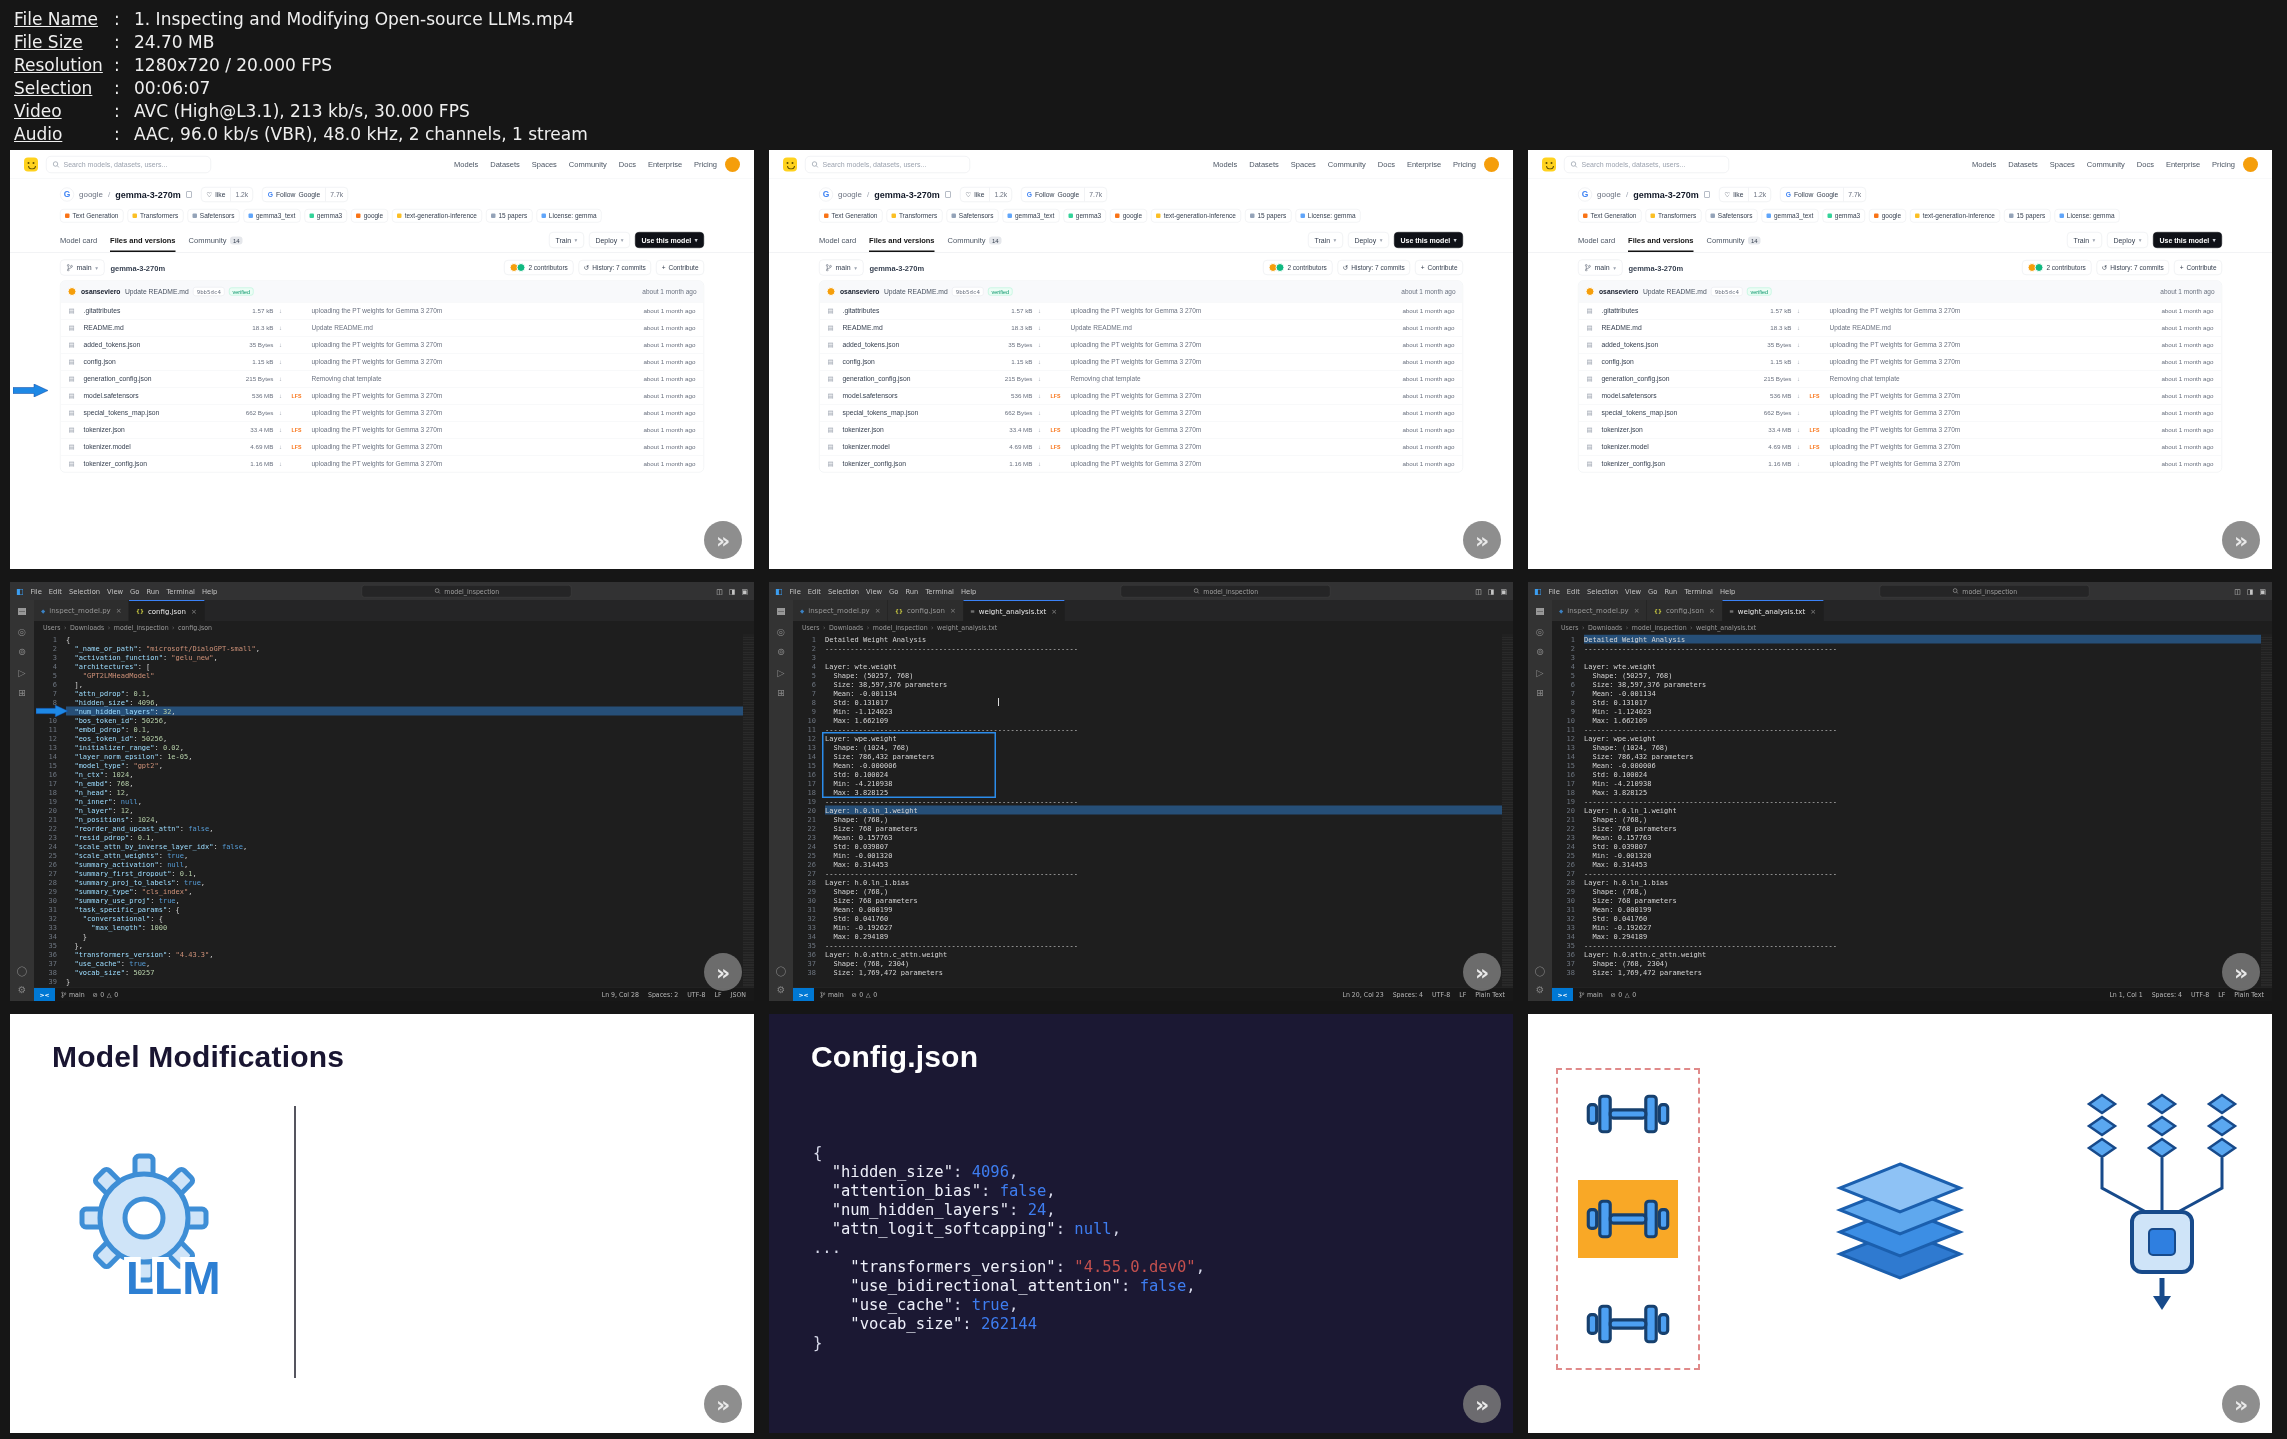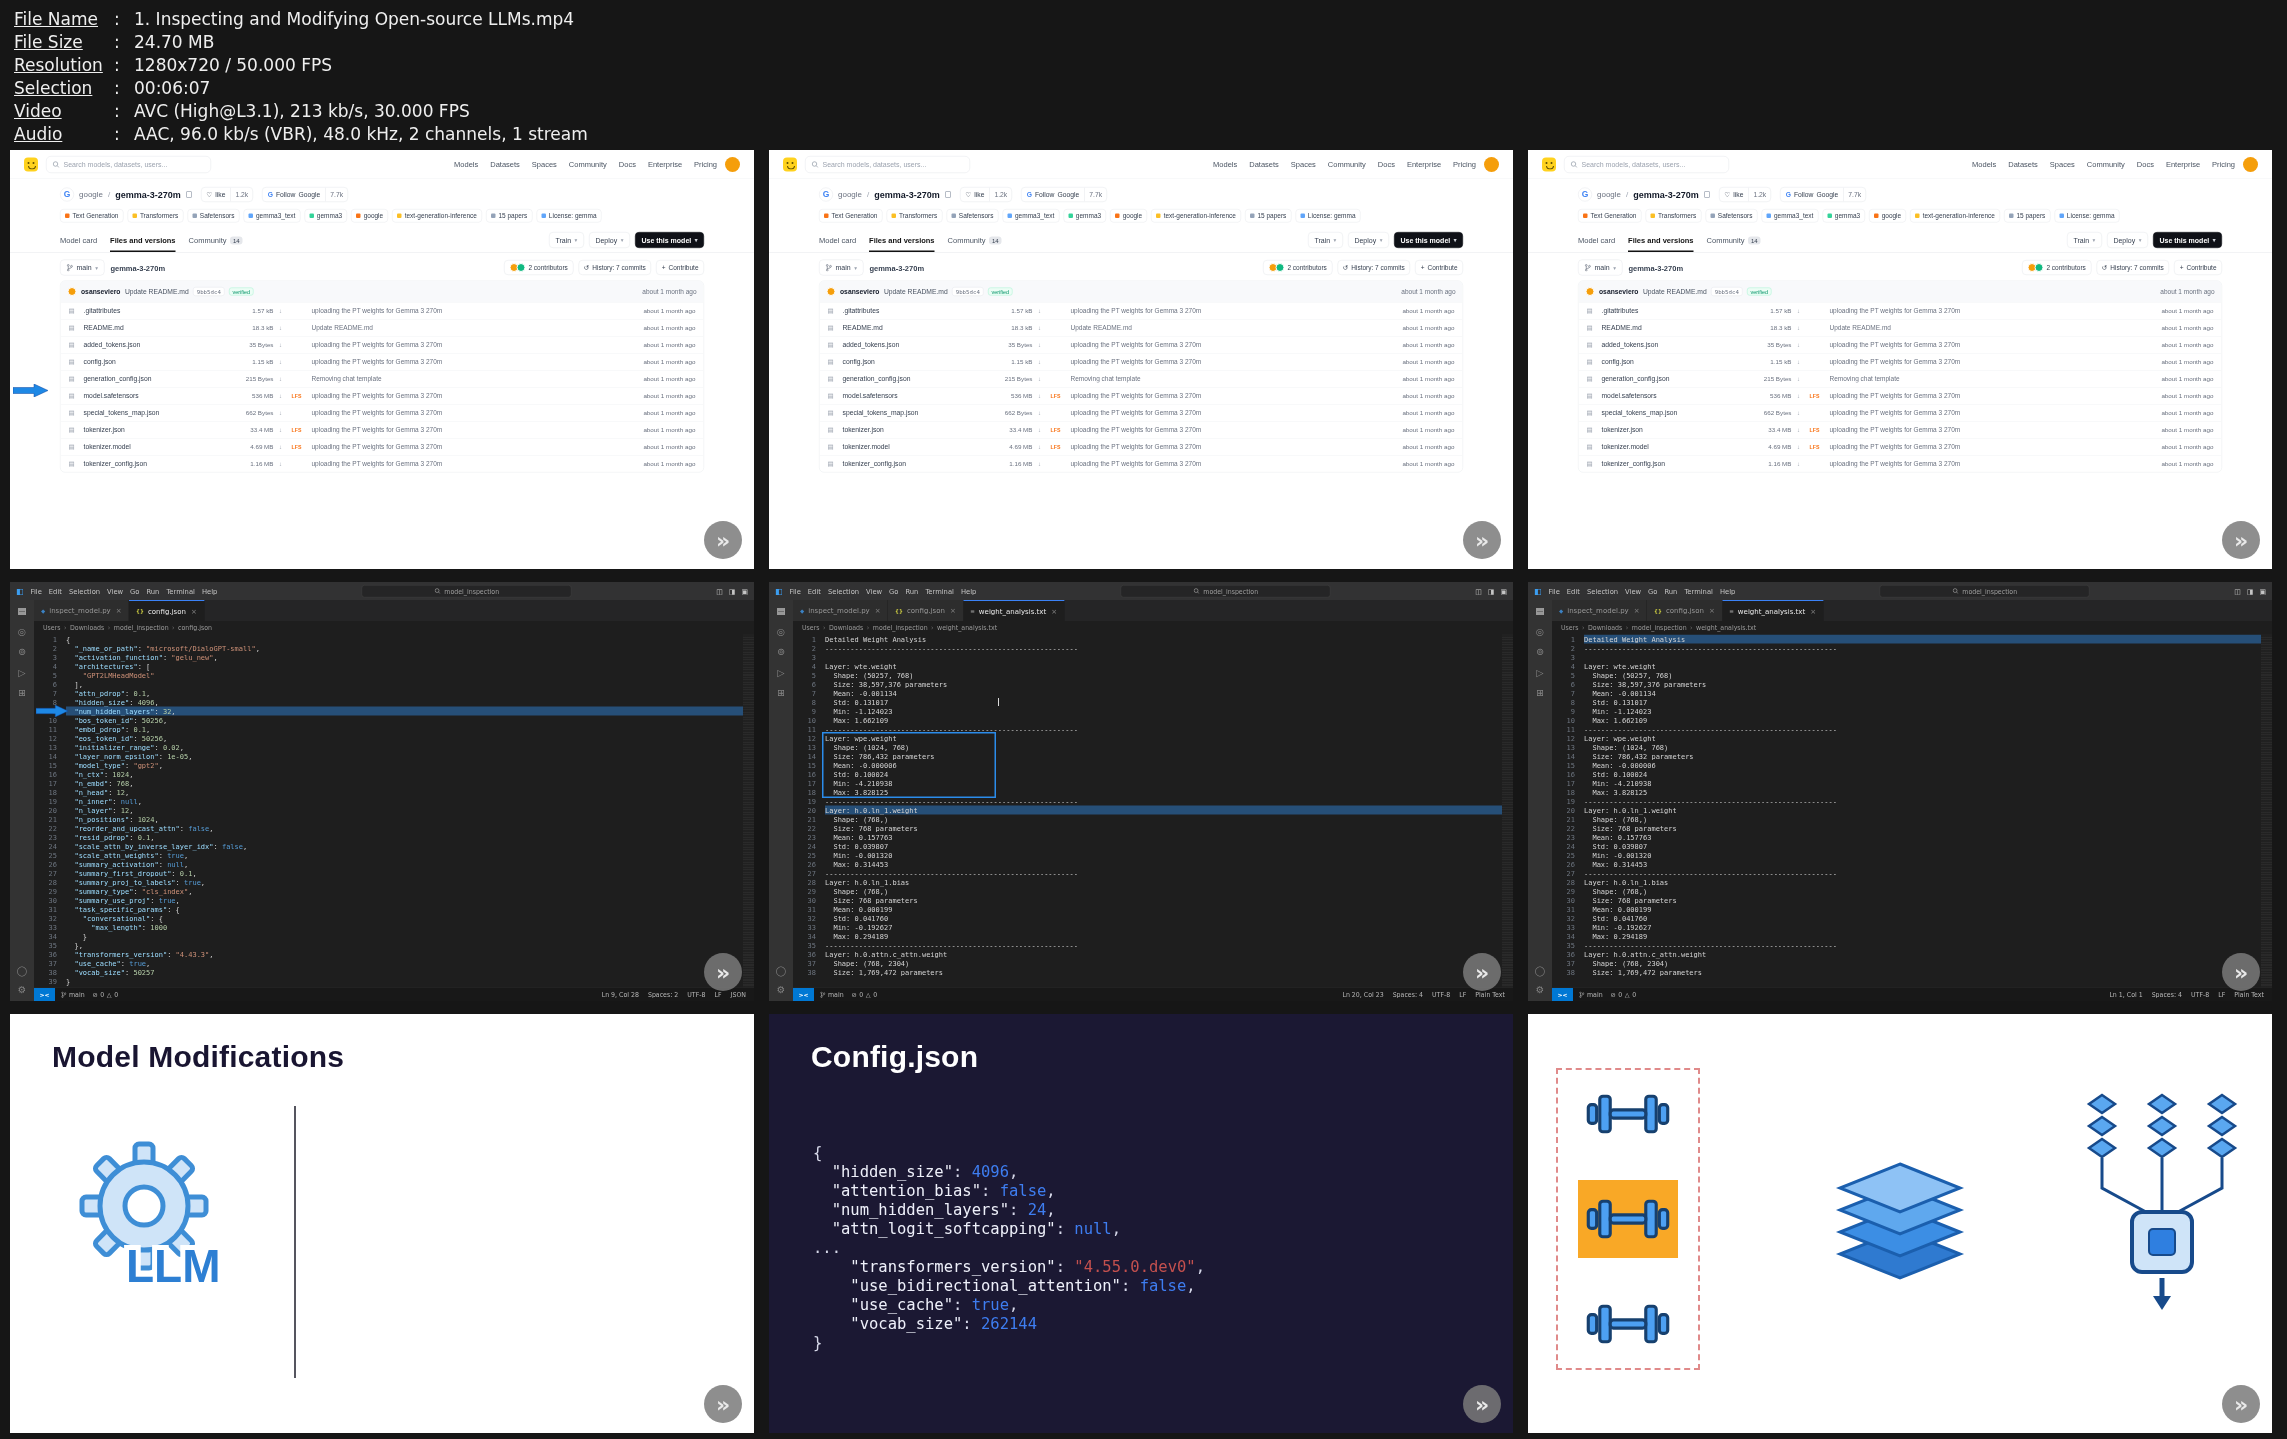--- a/index.html
+++ b/index.html
@@ -107,21 +107,21 @@
   .st-item{display:flex;gap:5px;align-items:center;white-space:nowrap;}
   .vsc-status-right{margin-left:auto;display:flex;gap:18px;padding:0 16px;}
   .vsc-arrow{display:none;position:absolute;left:4px;width:64px;height:24px;z-index:6;}
   .anno-box{display:none;position:absolute;left:58px;width:348px;border:3px solid #2b8ceb;z-index:5;}
   .ibeam{display:none;position:absolute;left:410px;top:127px;width:2px;height:16px;background:#dcdcdc;z-index:6;}
 
   
   .slide1,.slide3{background:#fff;}
   .slide-title{position:absolute;left:42px;top:26px;font-size:30px;font-weight:bold;font-family:"Liberation Sans",sans-serif;color:#191531;letter-spacing:.2px;}
   .slide1 .divider{position:absolute;left:284px;top:92px;width:2px;height:272px;background:#55555f;}
-  .gear-wrap{position:absolute;left:56px;top:110px;}
+  .gear-wrap{position:absolute;left:56px;top:122px;}
   .slide2{background:#1b1833;}
   .slide2 .slide-title{color:#ffffff;}
   .slide2 .code{position:absolute;left:44px;top:130px;font-family:"DejaVu Sans Mono",monospace;font-size:15.5px;color:#d7d9ea;white-space:pre;}
   .slide2 .cl{height:19px;line-height:19px;}
   .slide2 .jk{color:#eef0fa;} .slide2 .js{color:#c4504e;} .slide2 .jn{color:#3e7df0;} .slide2 .jb{color:#3e7df0;}
   .dash-box{position:absolute;left:28px;top:54px;width:144px;height:302px;border:2px dashed #e08a8a;display:flex;flex-direction:column;align-items:center;justify-content:space-around;}
   .db-item{display:flex;align-items:center;justify-content:center;}
   .db-item.orange{background:#f9a826;padding:16px 6px;}
   .stack-wrap{position:absolute;left:306px;top:148px;}
   .net-wrap{position:absolute;left:548px;top:78px;}
@@ -136,21 +136,21 @@
       <span class="fi-value">1. Inspecting and Modifying Open-source LLMs.mp4</span>
     </div>
     <div class="fi-row">
       <span class="fi-label">File Size</span>
       <span class="fi-colon">:</span>
       <span class="fi-value">24.70 MB</span>
     </div>
     <div class="fi-row">
       <span class="fi-label">Resolution</span>
       <span class="fi-colon">:</span>
-      <span class="fi-value">1280x720 / 50.000 FPS</span>
+      <span class="fi-value">1280x720 / 20.000 FPS</span>
     </div>
     <div class="fi-row">
       <span class="fi-label">Selection</span>
       <span class="fi-colon">:</span>
       <span class="fi-value">00:06:07</span>
     </div>
     <div class="fi-row">
       <span class="fi-label">Video</span>
       <span class="fi-colon">:</span>
       <span class="fi-value">AVC (High@L3.1), 213 kb/s, 30.000 FPS</span>

